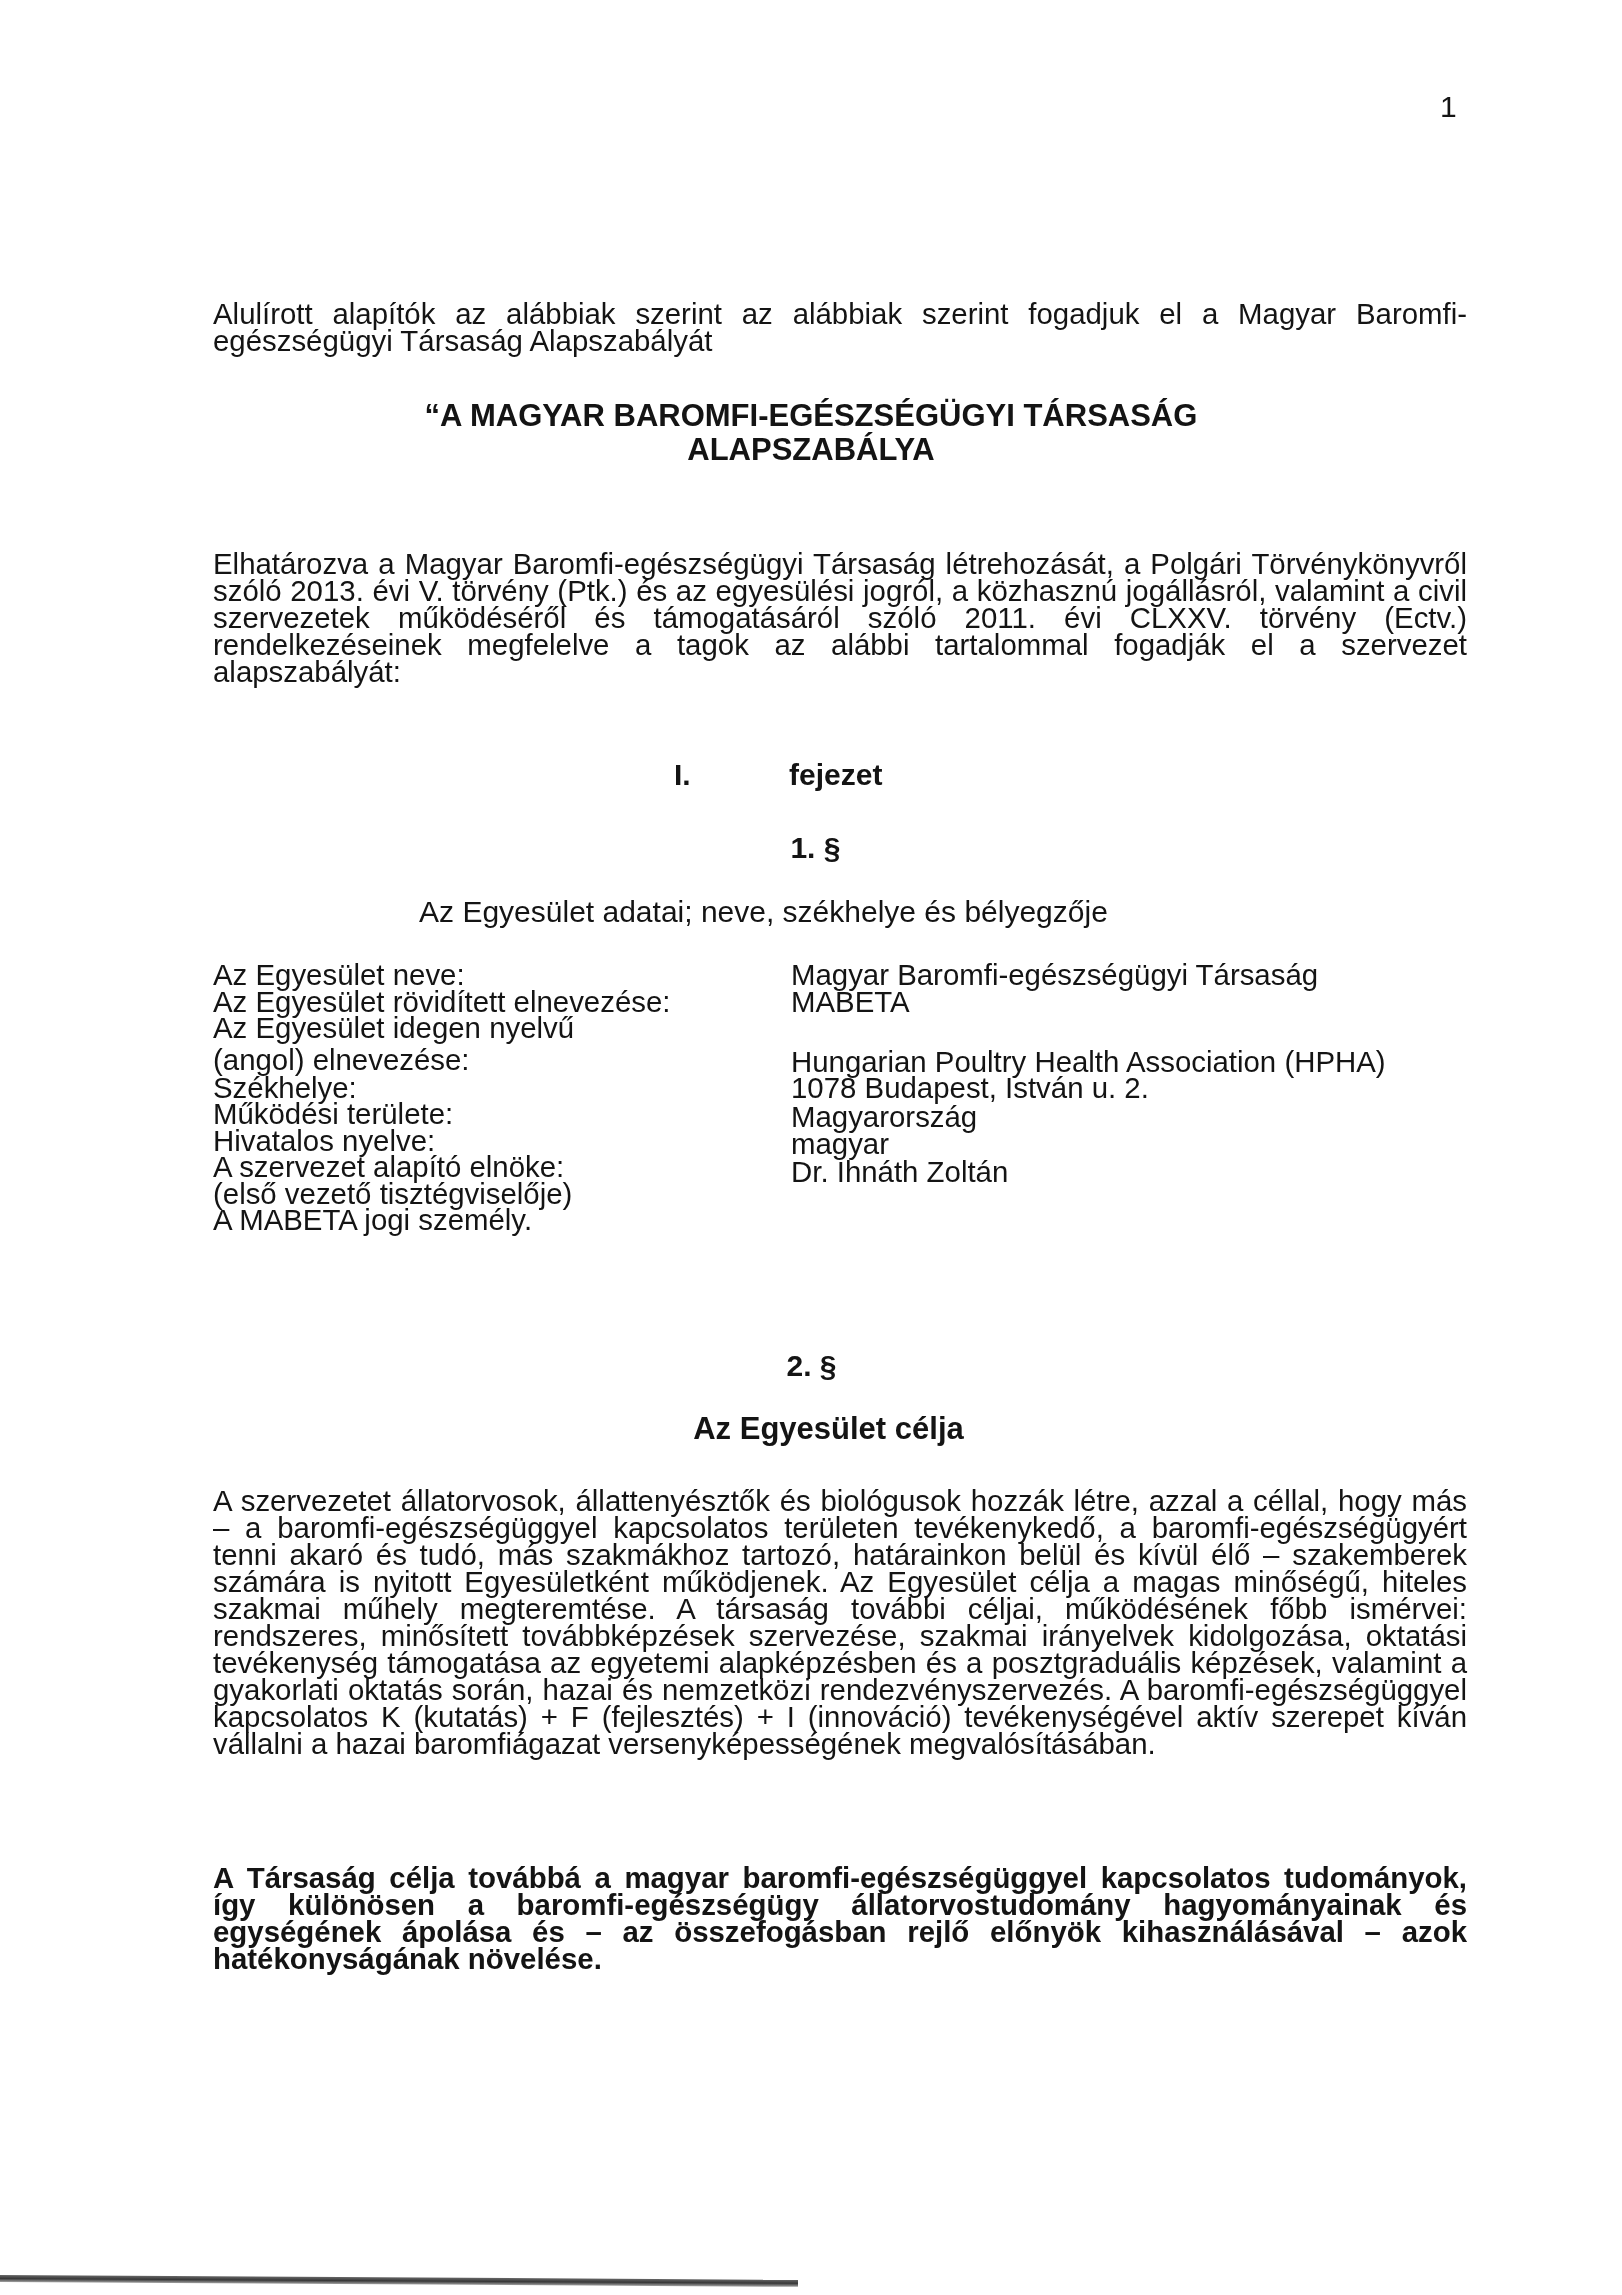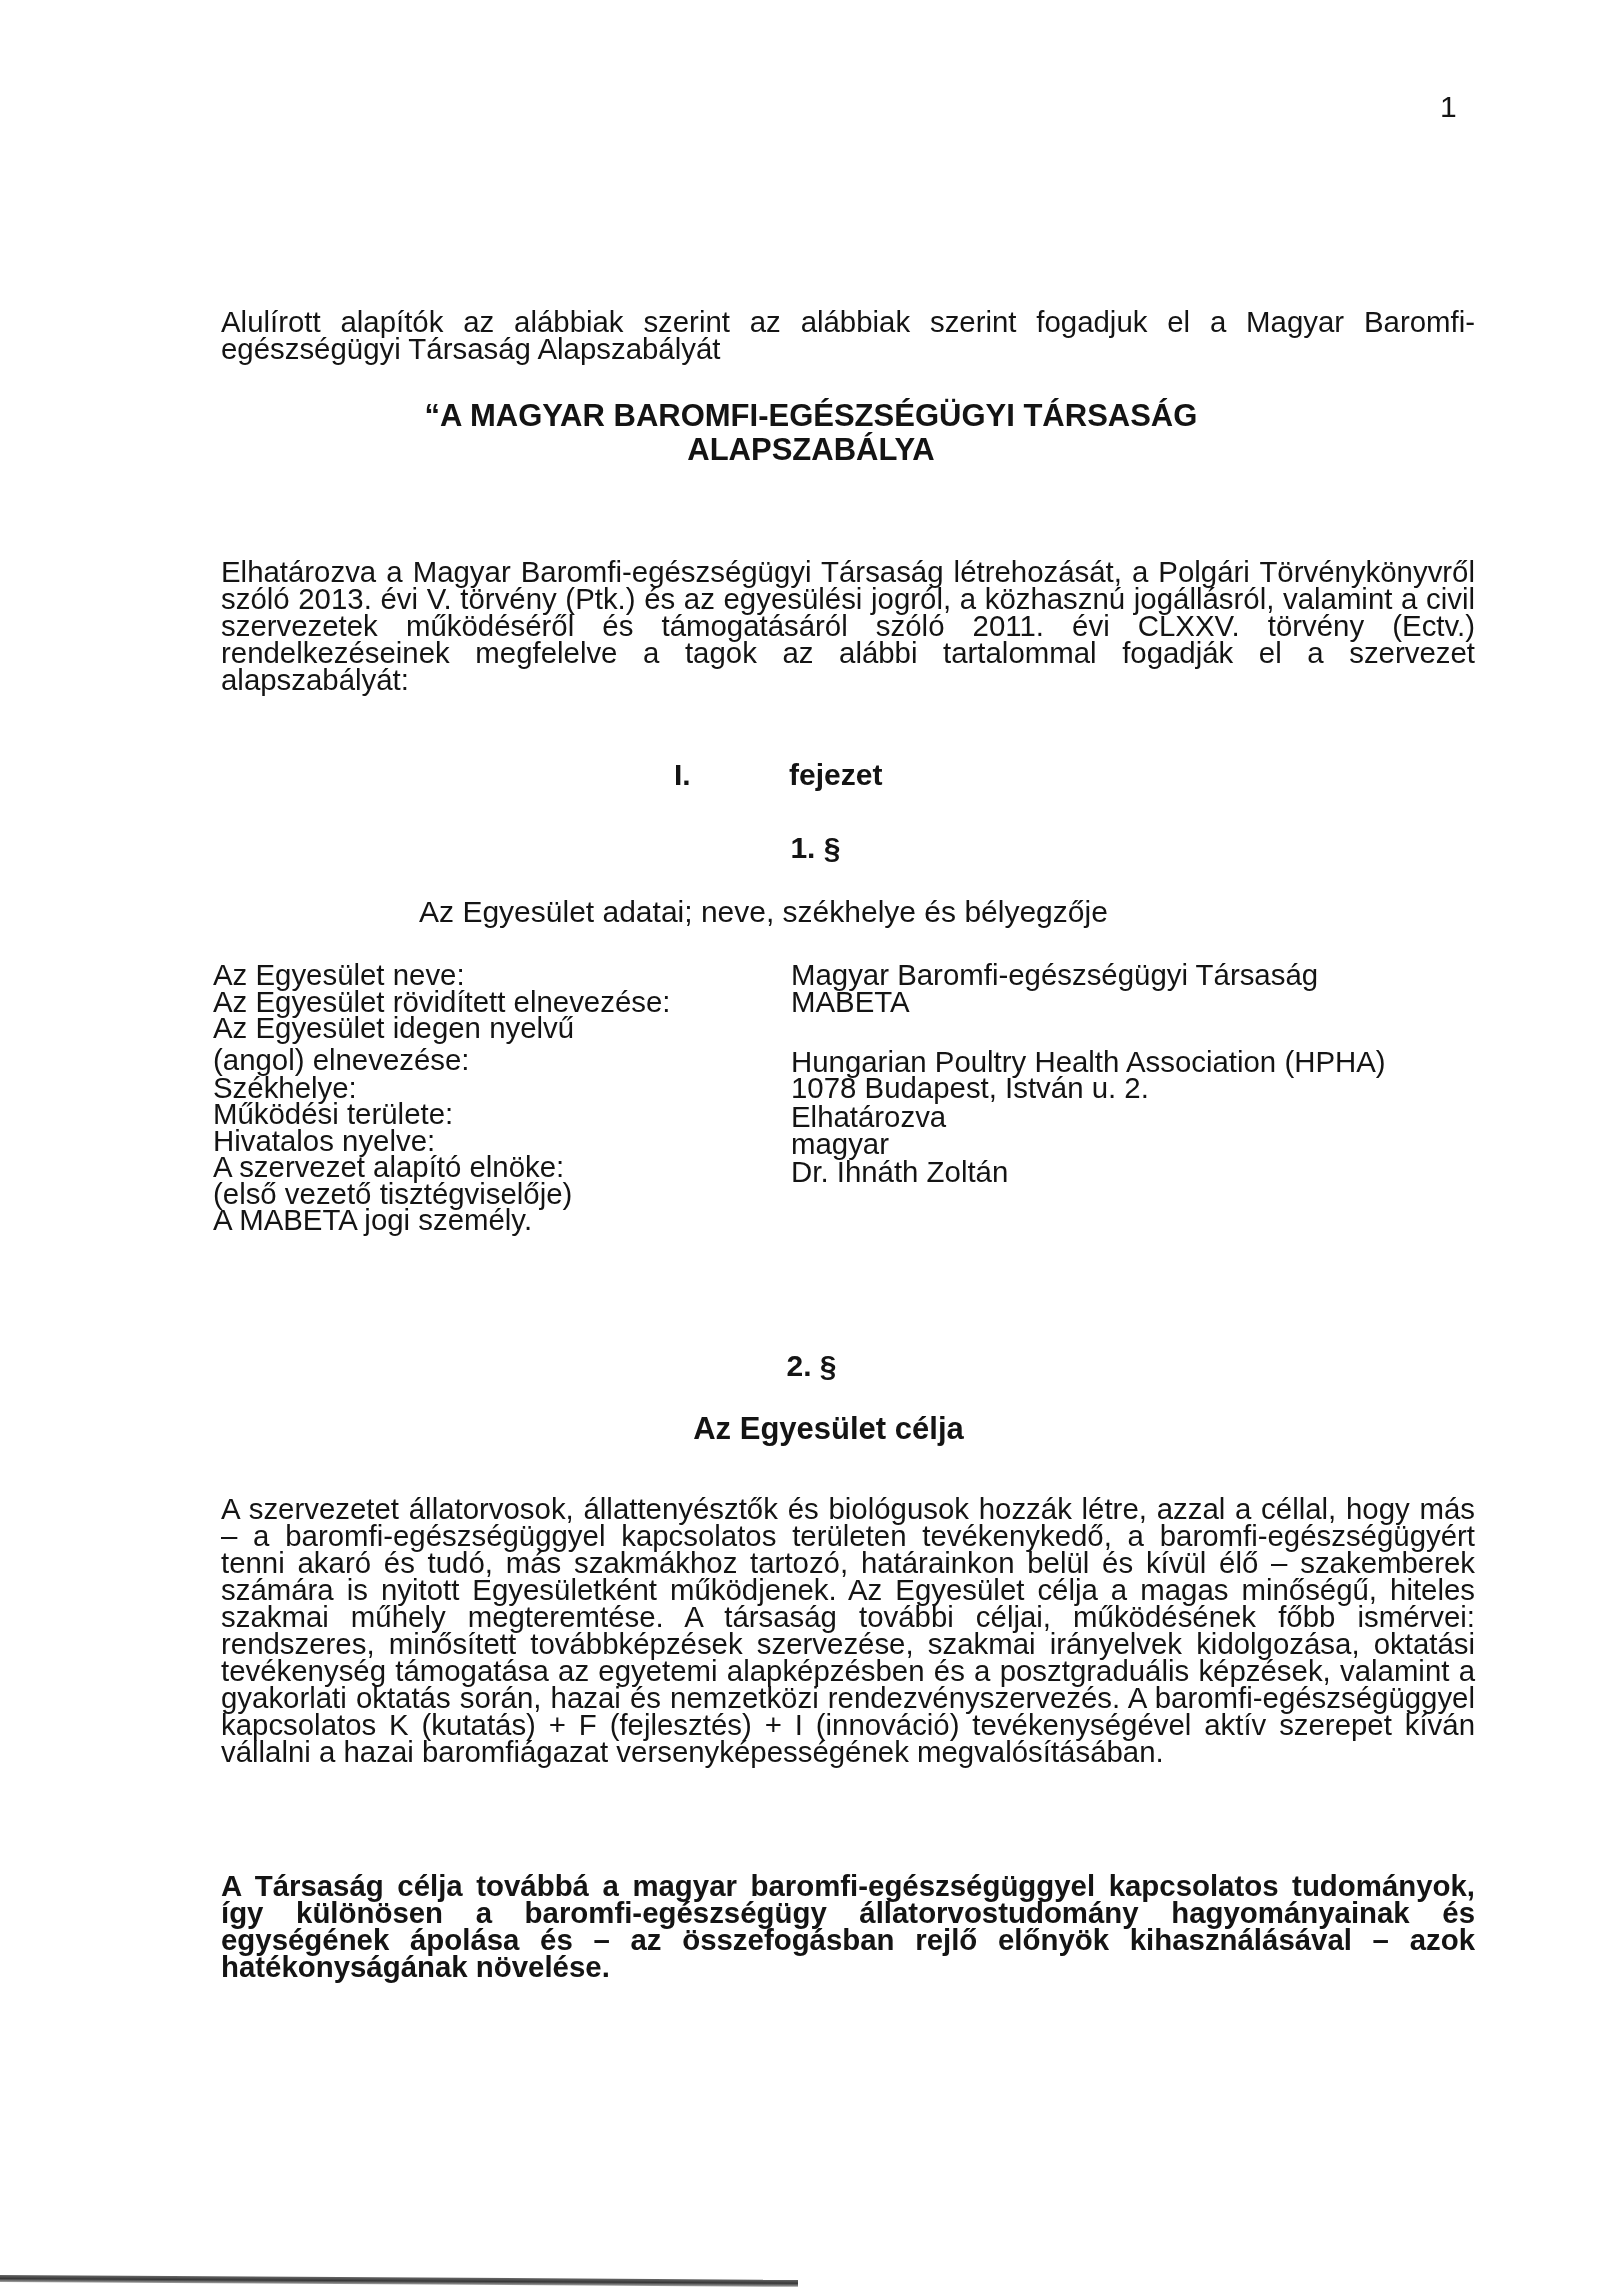--- a/index.html
+++ b/index.html
@@ -2,21 +2,21 @@
 <html style="font-size:10.5px"><head>
 <meta charset="utf-8">
 <style>
   html, body { margin: 0; padding: 0; background: #ffffff; }
   body { width: 1623px; height: 2295px; position: relative; overflow: hidden;
          font-family: "Liberation Sans", sans-serif; color: #141414; }
   .page-number { position: absolute; left: 1440px; top: 90px; font-size: 30px; }
   .title { position: absolute; left: 196px; width: 1230px; top: 152px; text-align: center;
            font-weight: bold; font-size: 33px; line-height: 37px; letter-spacing: 0.1px; }
   .para { position: absolute; left: 213px; width: 1254px; font-size: 29.4px; line-height: 27px;
-          text-align: justify; text-align-last: left; margin: 8px; }
+          text-align: justify; text-align-last: left; margin: 0; }
   .intro { top: 300px; }
   .subtitle { position: absolute; left: 196px; width: 1230px; top: 399px; text-align: center;
               font-weight: bold; font-size: 31px; line-height: 34px; }
   .preamble { top: 550px; }
   .chapter { position: absolute; top: 758px; left: 0; width: 1623px; font-weight: bold; font-size: 30px; }
   .chapter .num { position: absolute; left: 674px; }
   .chapter .word { position: absolute; left: 789px; }
   .section { position: absolute; width: 1623px; left: 0; text-align: center; font-weight: bold; font-size: 30px; }
   .sec1 { top: 831px; padding-left: 7.9px; box-sizing: border-box; }
   .sec1-heading { position: absolute; top: 895px; left: 0; width: 1519px; text-align: center; font-size: 30px; padding-left: 7.9px; box-sizing: border-box;}
@@ -73,21 +73,21 @@
   <div class="row" style="height:33px">
     <span class="label" style="top:5.2px">(angol) elnevezése:</span>
     <span class="value" style="top:7.9px">Hungarian Poultry Health Association (HPHA)</span>
   </div>
   <div class="row">
     <span class="label">Székhelye:</span>
     <span class="value">1078 Budapest, István u. 2.</span>
   </div>
   <div class="row">
     <span class="label">Működési területe:</span>
-    <span class="value" style="top:2.6px">Elhatározva</span>
+    <span class="value" style="top:2.6px">Magyarország</span>
   </div>
   <div class="row">
     <span class="label">Hivatalos nyelve:</span>
     <span class="value" style="top:3.9px">magyar</span>
   </div>
   <div class="row">
     <span class="label">A szervezet alapító elnöke:</span>
     <span class="value" style="top:5.2px">Dr. Ihnáth Zoltán</span>
   </div>
   <div class="row">

